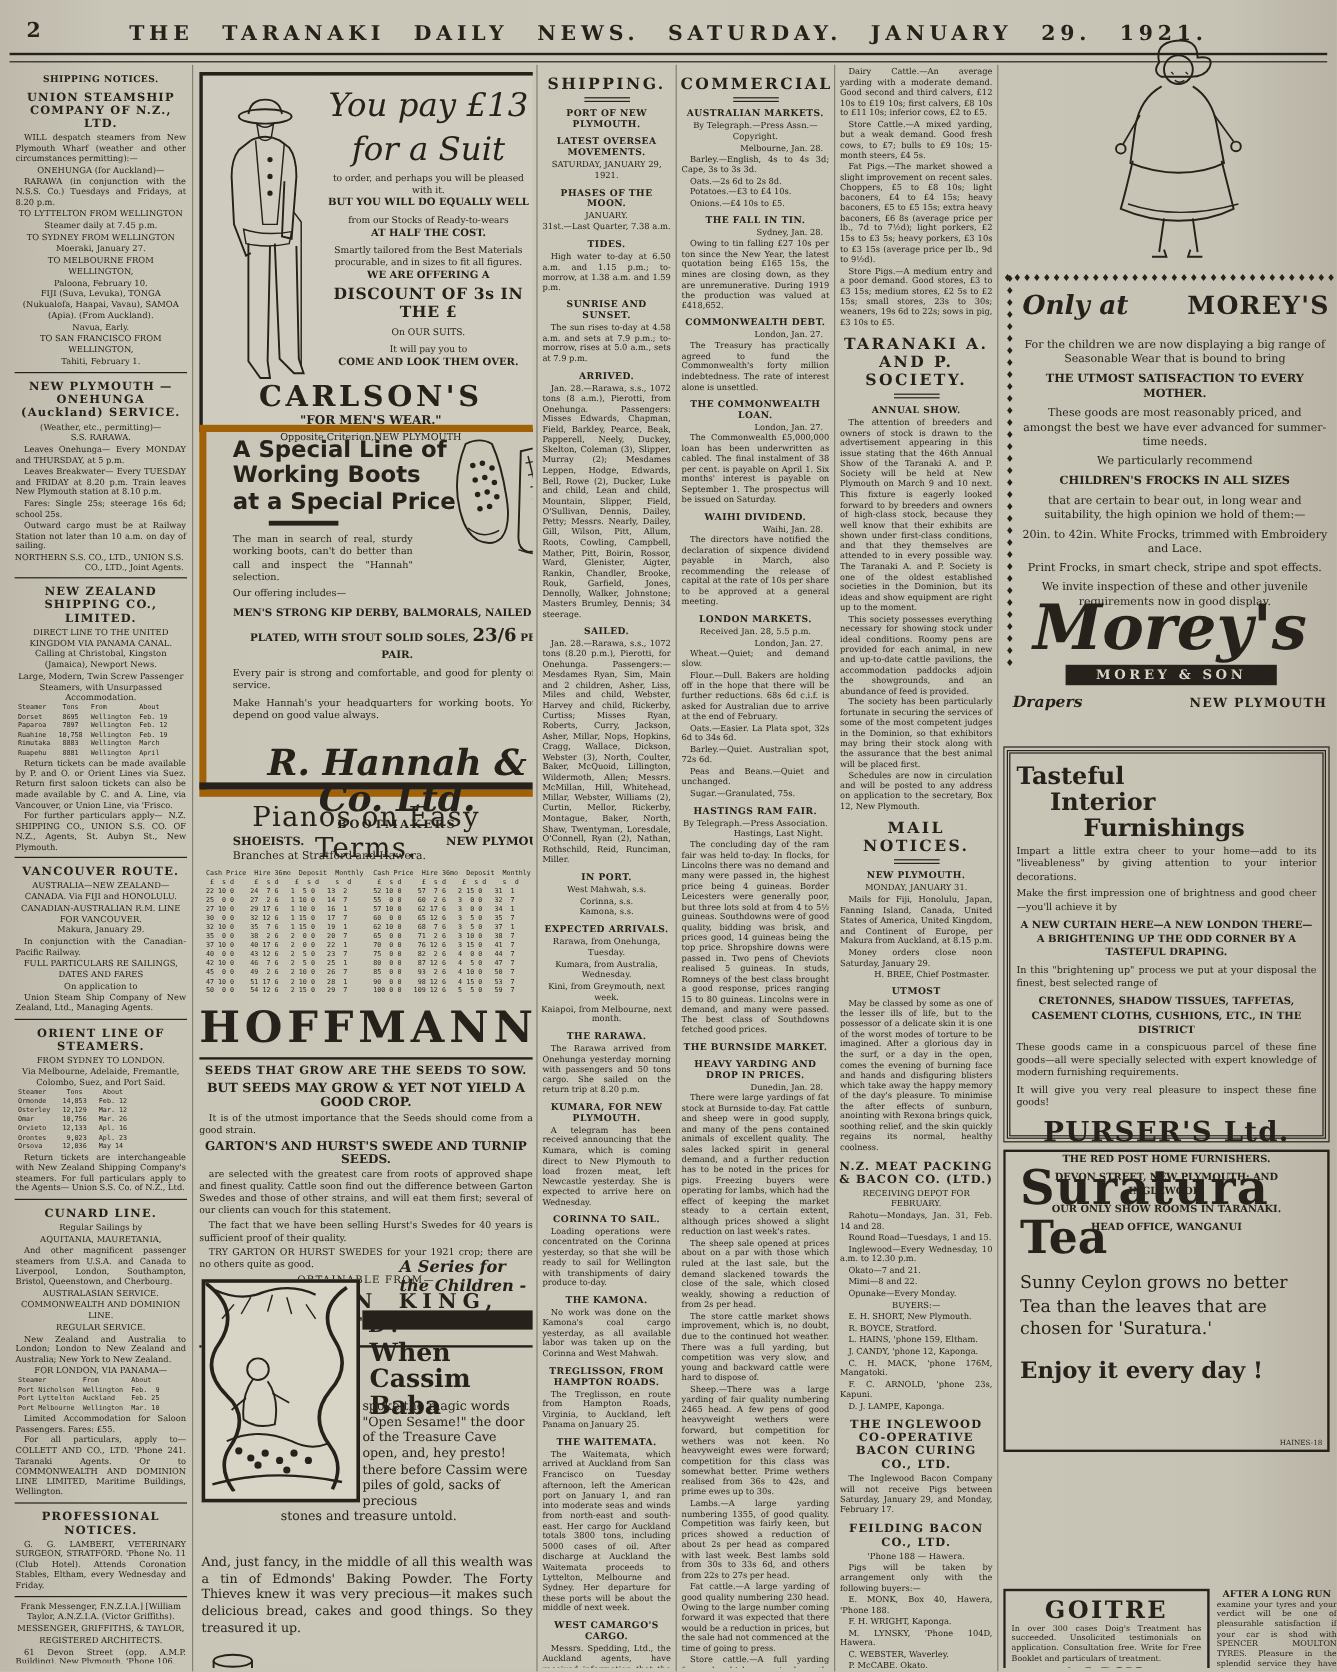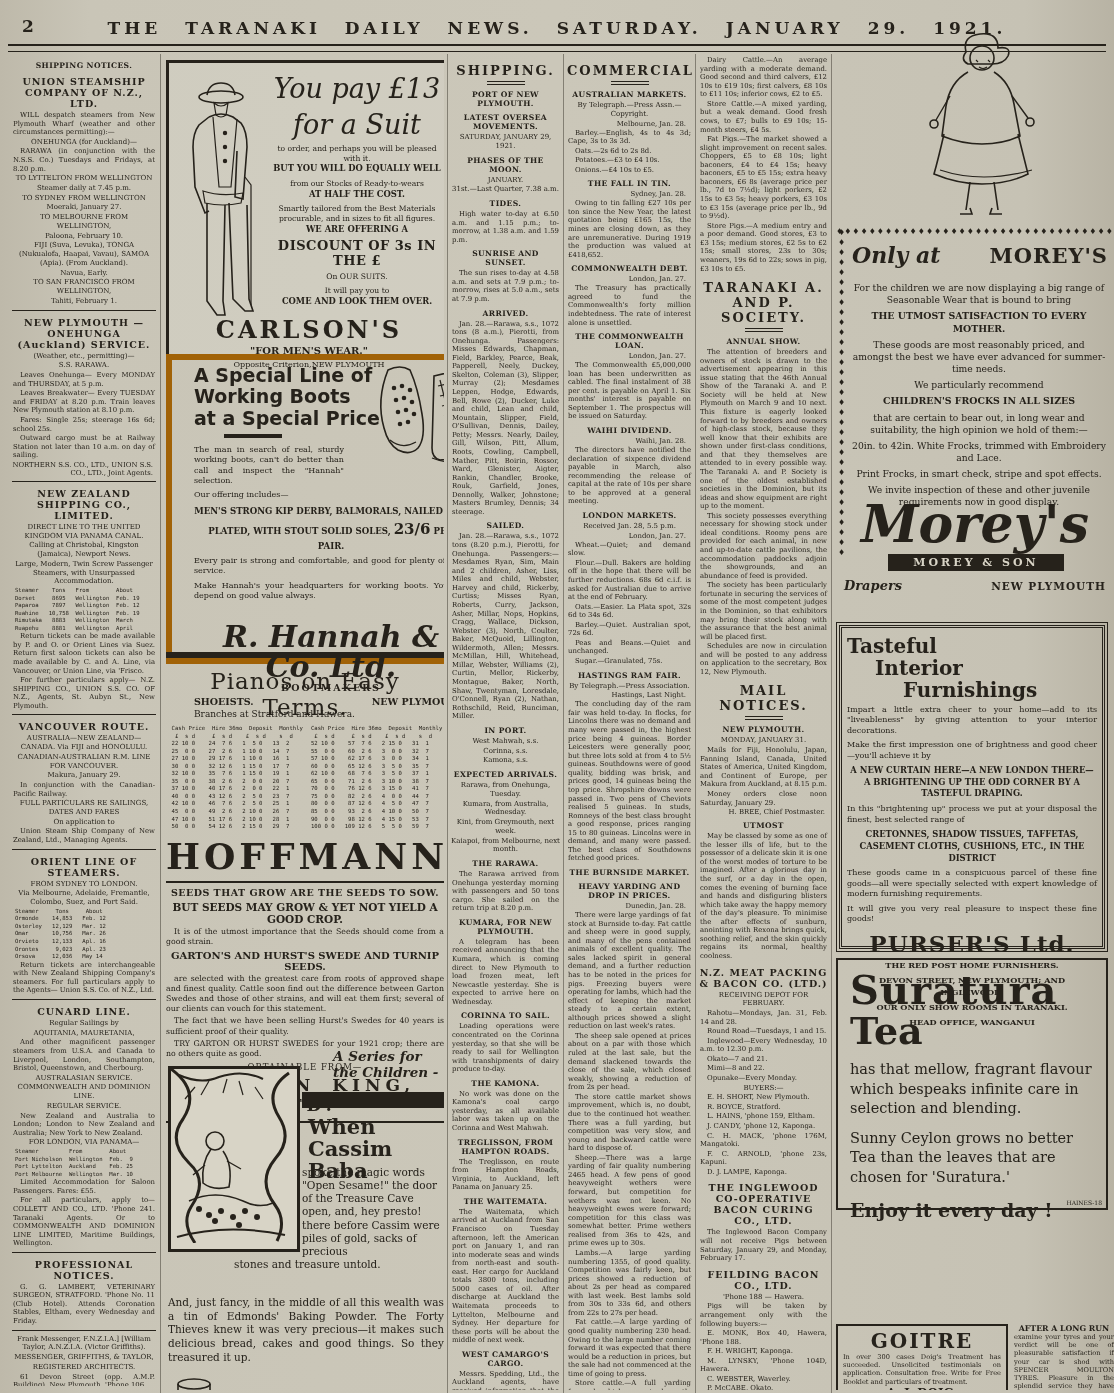--- a/index.html
+++ b/index.html
@@ -611,21 +611,20 @@
     <div class="pu-name">PURSER'S  Ltd.</div>
     <div class="pu-f">THE RED POST HOME FURNISHERS.</div>
     <div class="pu-f">DEVON STREET, NEW PLYMOUTH; AND INGLEWOOD.</div>
     <div class="pu-f">OUR ONLY SHOW ROOMS IN TARANAKI.</div>
     <div class="pu-f">HEAD OFFICE, WANGANUI</div>
   </div>
 
   <div class="suratura">
     <div class="su-t1">Suratura</div>
     <div class="su-t2">Tea</div>
-    <div class="su-p">has that mellow, fragrant flavour which bespeaks infinite care in selection and blending.</div>
     <div class="su-p">Sunny Ceylon grows no better Tea than the leaves that are chosen for 'Suratura.'</div>
     <div class="su-enjoy">Enjoy it every day !</div>
     <div class="su-sig">HAINES-18</div>
   </div>
 
   <div class="goitre">
     <div class="go-name">GOITRE</div>
     <div class="go-p">In over 300 cases Doig's Treatment has succeeded. Unsolicited testimonials on application. Consultation free. Write for Free Booklet and particulars of treatment.</div>
     <div class="go-doig">A. J. DOIG,</div>
 

